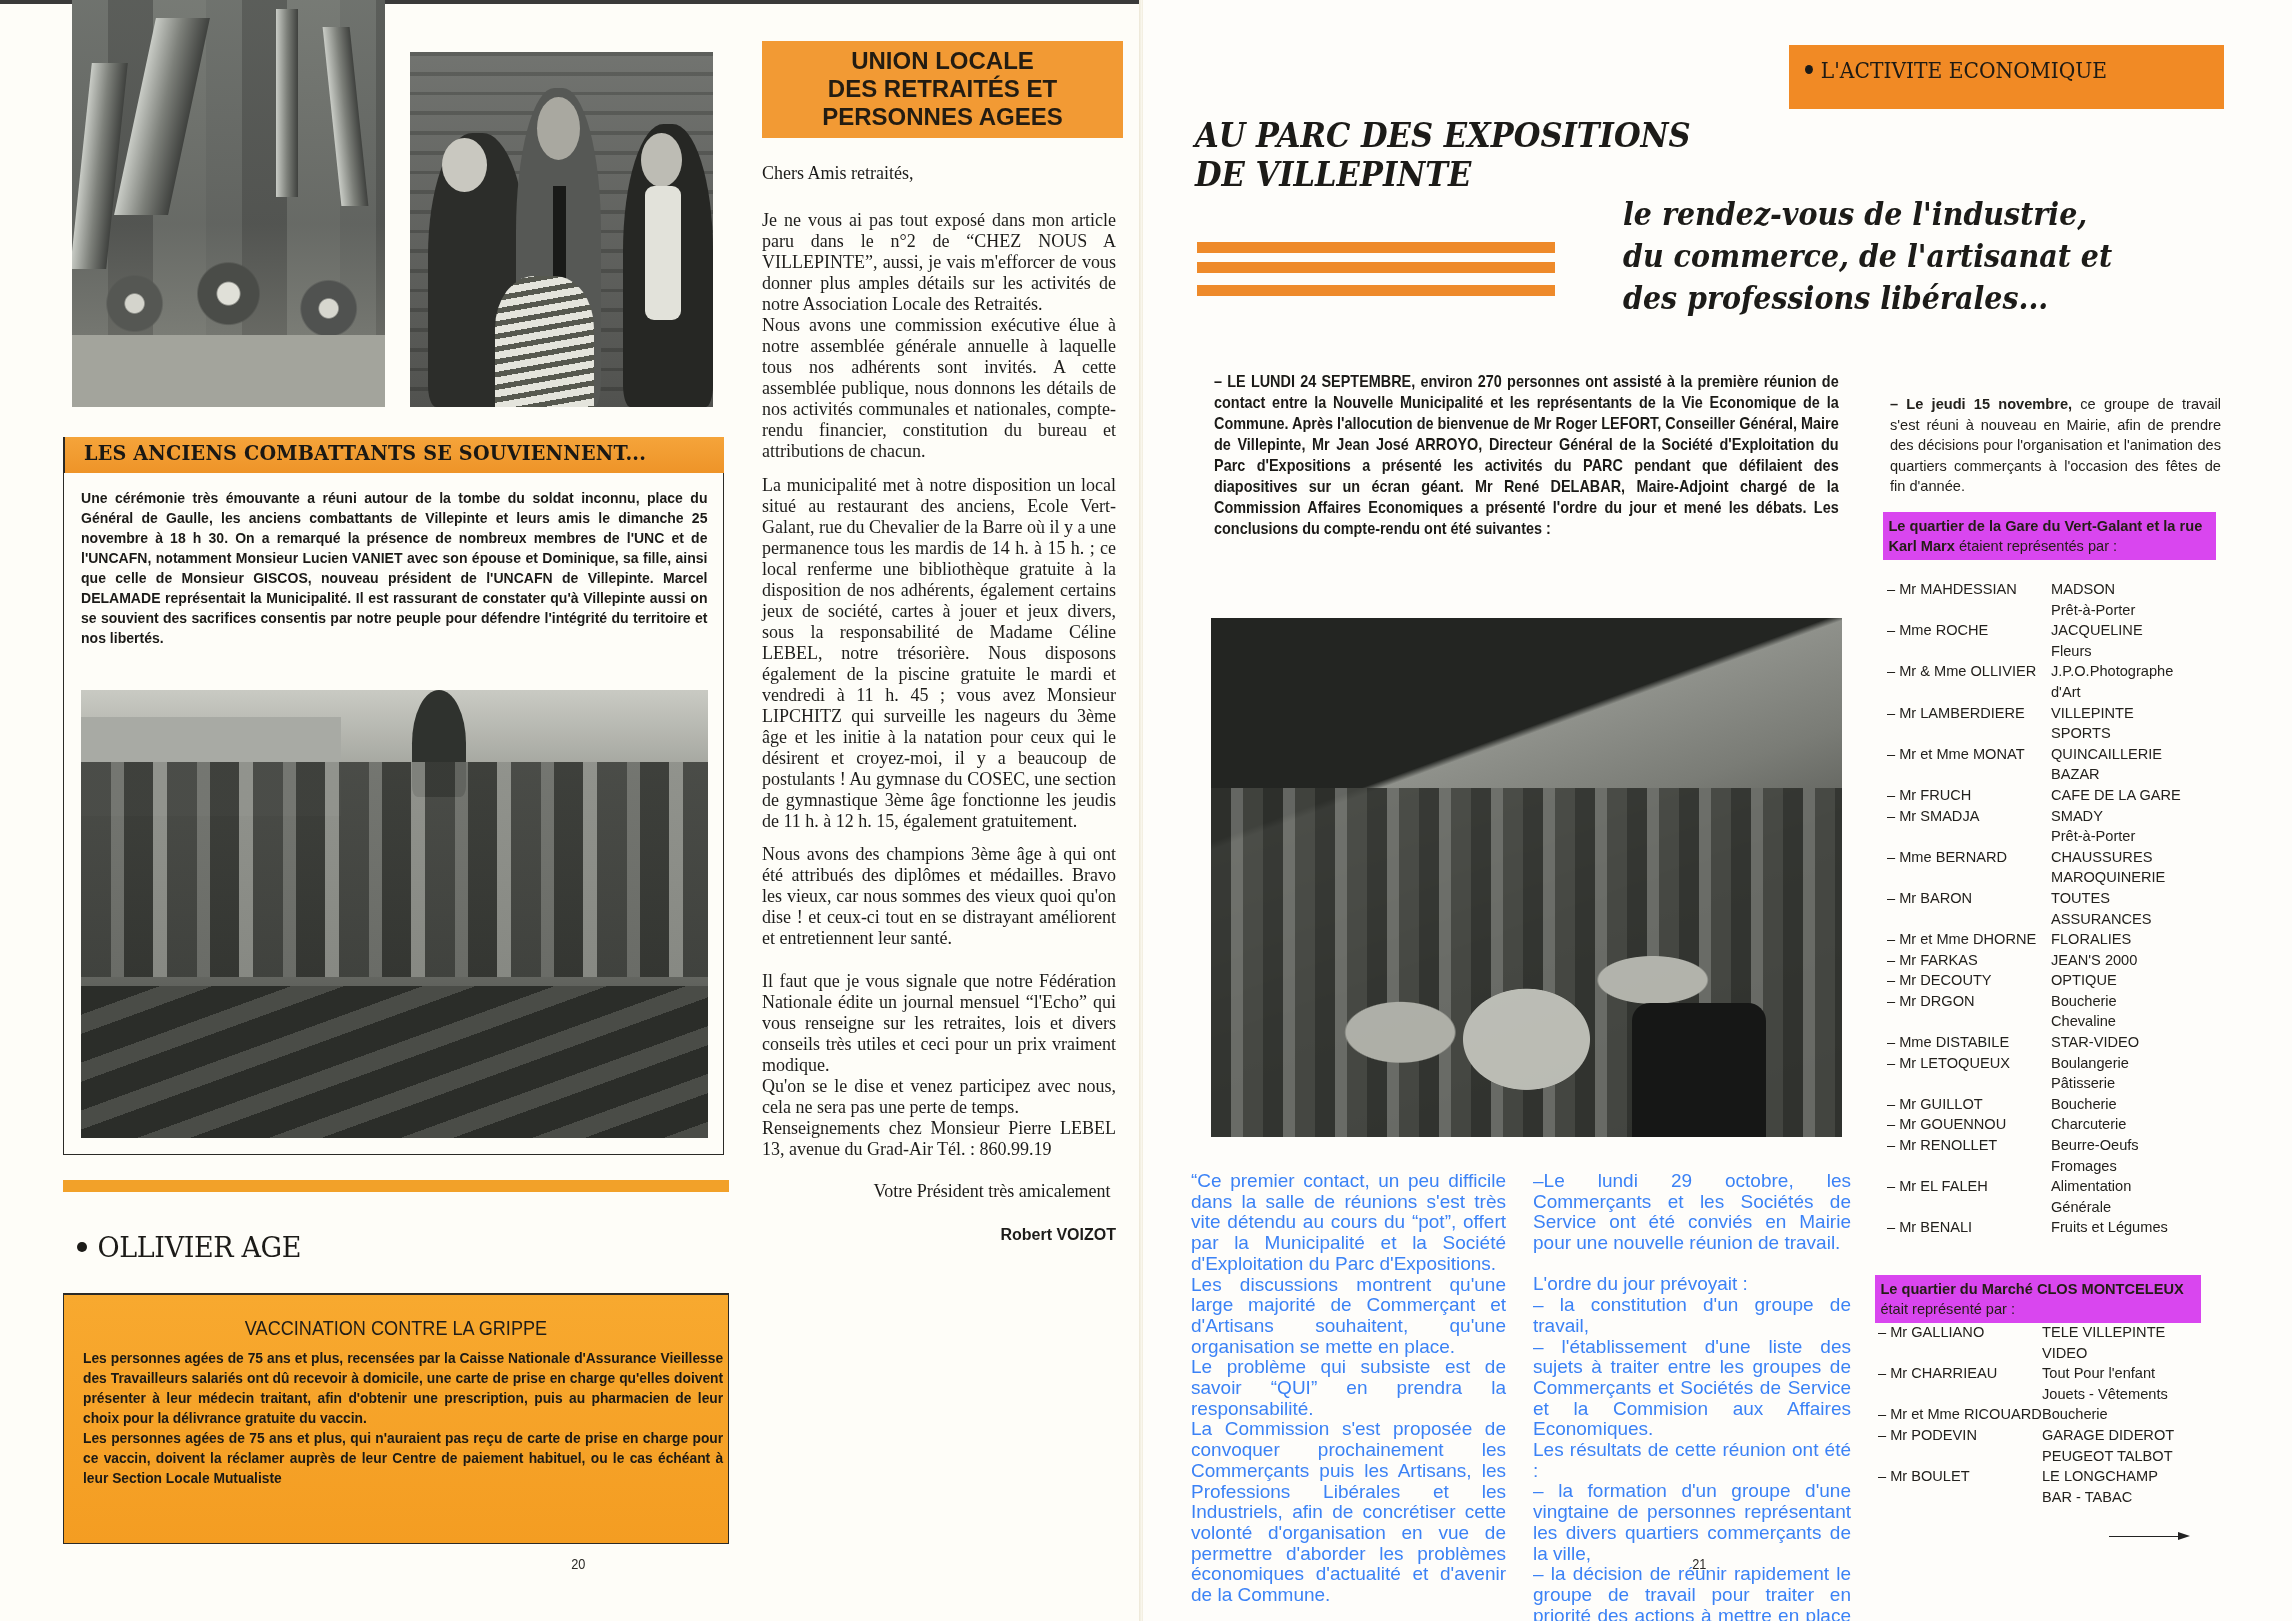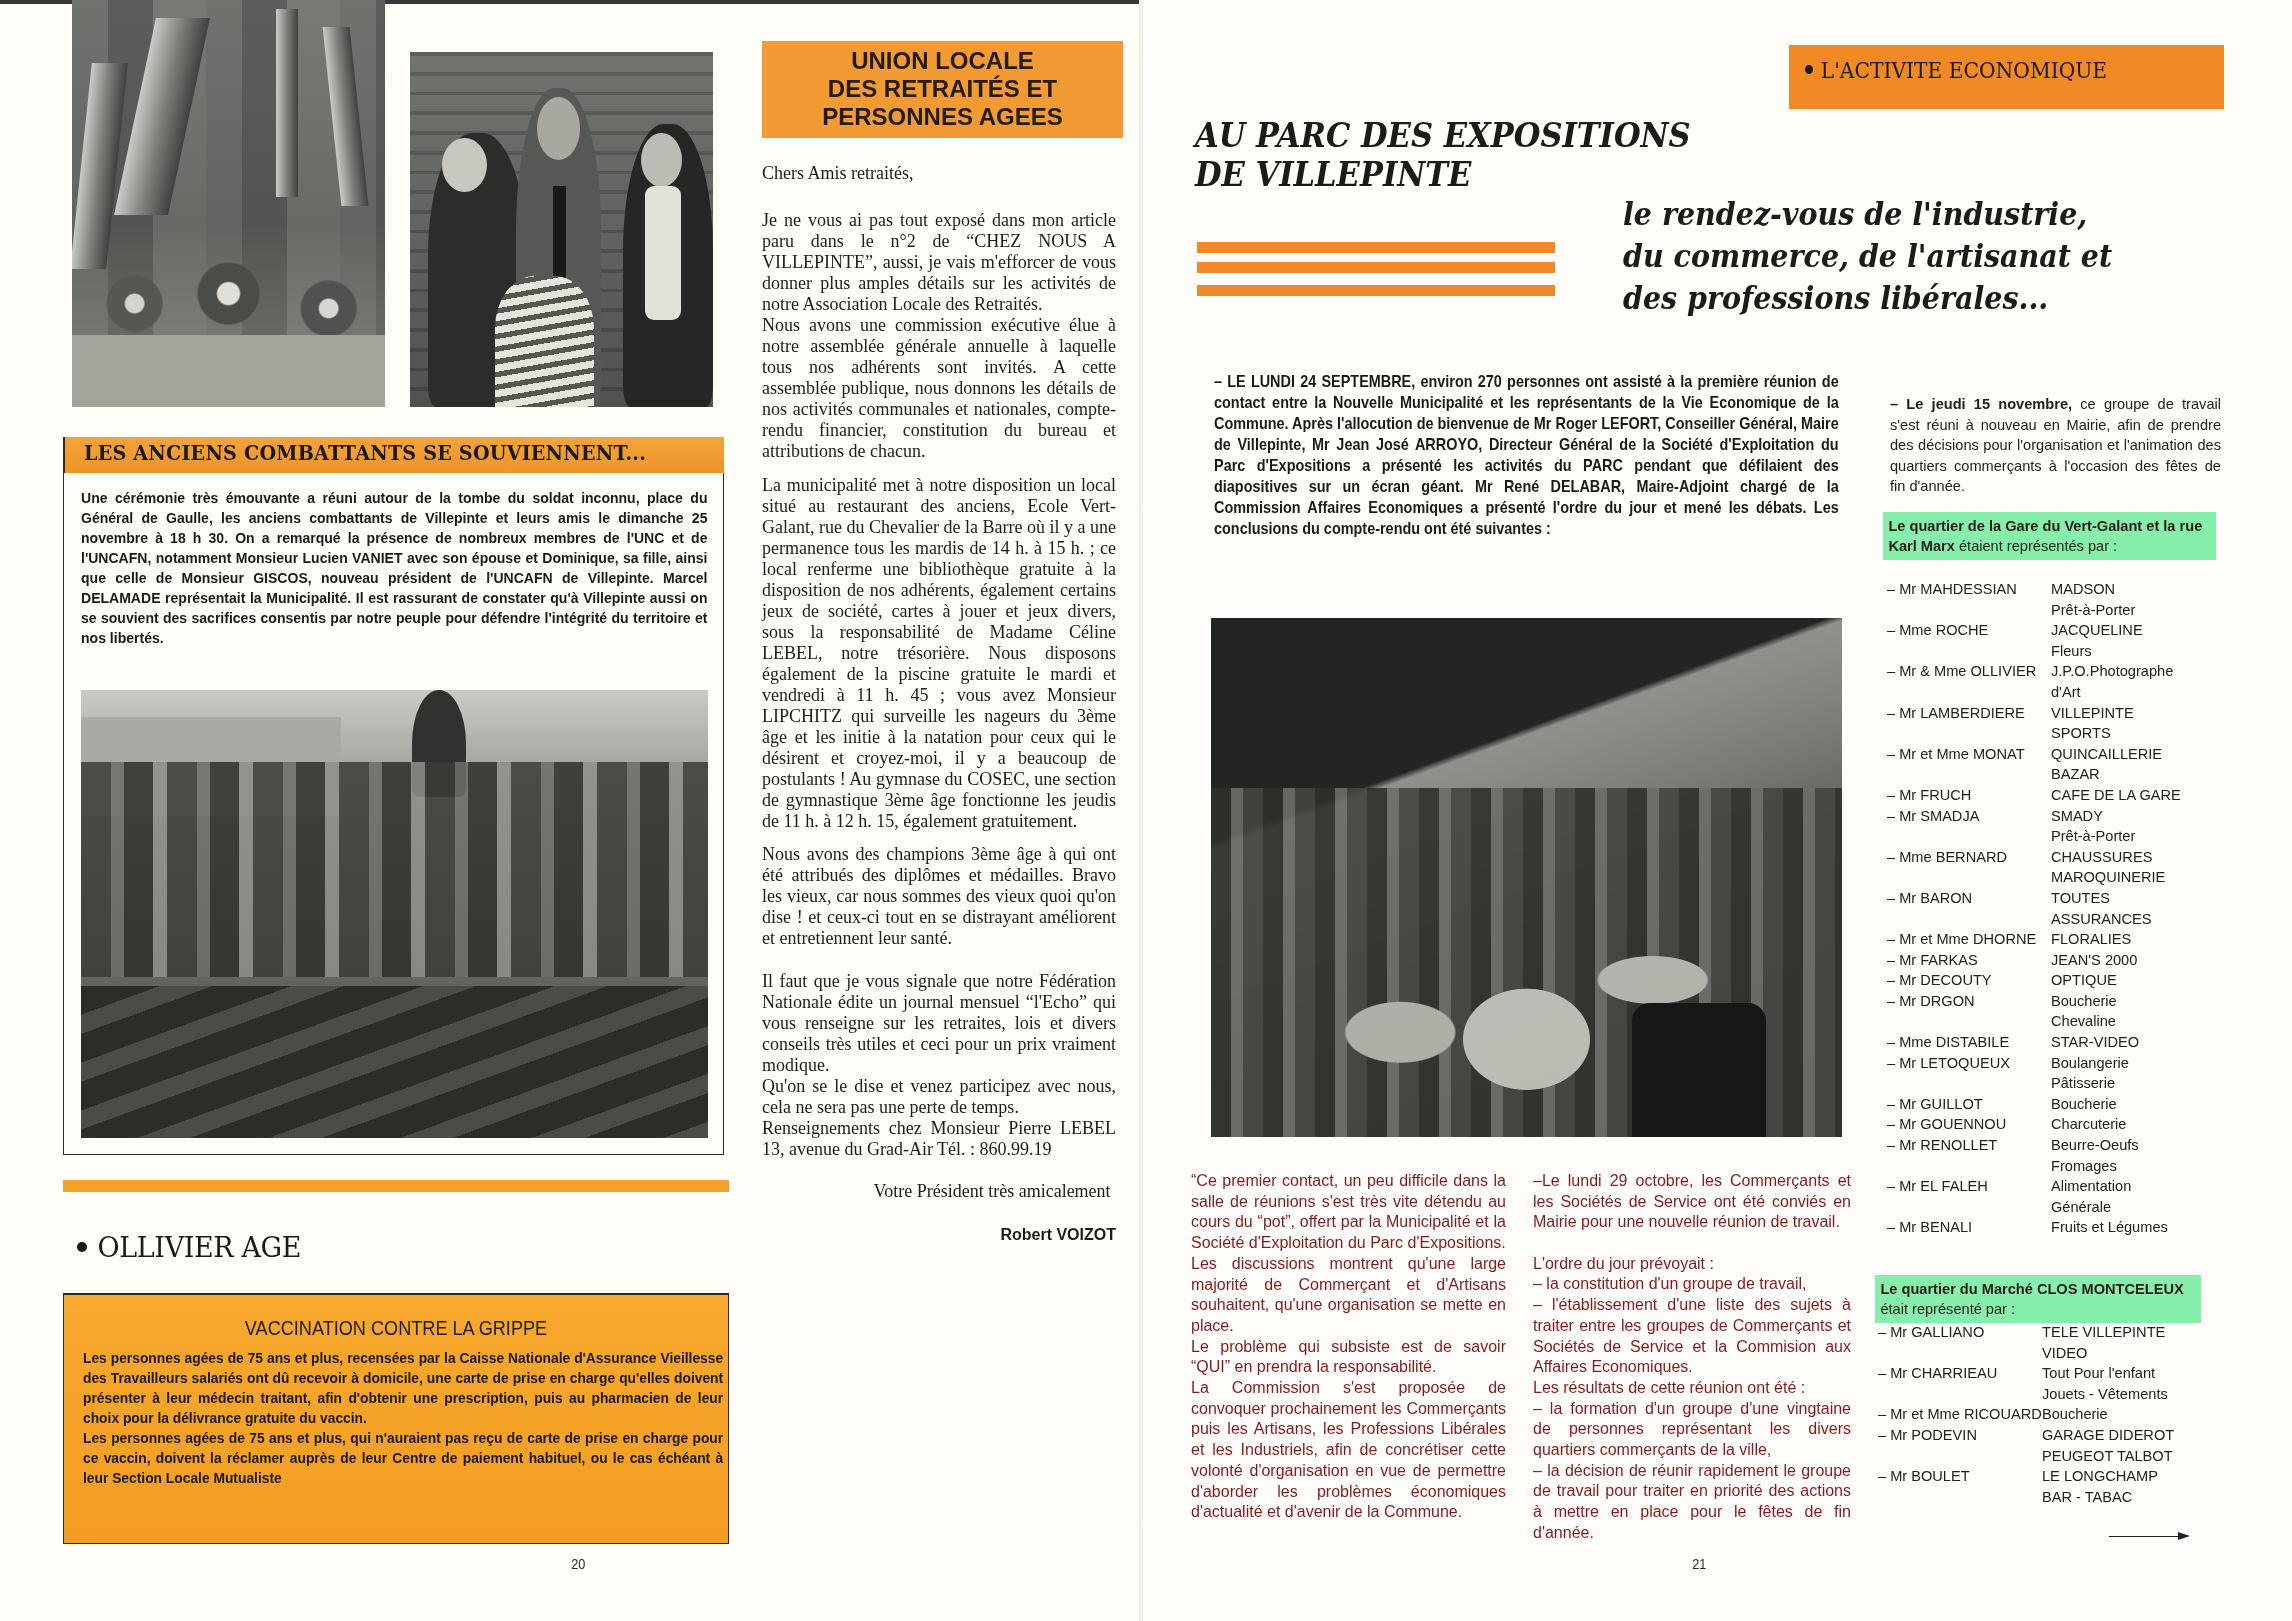--- a/index.html
+++ b/index.html
@@ -108,27 +108,27 @@
     transform: scaleX(0.88); transform-origin: left; }
   .main-title { position: absolute; left: 1195px; top: 116px; font-family: "DejaVu Serif", serif; font-weight: bold; font-style: italic;
     font-size: 34px; line-height: 39px; color: #1c1b18; white-space: nowrap; transform: scaleX(0.9); transform-origin: left; }
   .subtitle { position: absolute; left: 1623px; top: 193px; font-family: "DejaVu Serif", serif; font-weight: bold; font-style: italic;
     font-size: 31px; line-height: 42px; color: #1c1b18; white-space: nowrap; transform: scaleX(0.92); transform-origin: left; }
   .stripe { position: absolute; left: 1197px; width: 358px; height: 10.7px; background: #ee8a2a; }
 
   .intro-text { position: absolute; left: 1214px; top: 371px; width: 627px; font-size: 15.7px; font-weight: bold; line-height: 21px;
     text-align: justify; color: #1b1a17; transform: scaleX(0.92); transform-origin: left; width: 679px; }
 
-  .col-text { position: absolute; font-size: 16px; line-height: 20.7px; text-align: justify; color: #7f1d1d; }
+  .col-text { position: absolute; font-size: 19px; line-height: 20.7px; text-align: justify; color: #3b82f6; }
   .col-text p { margin: 0; }
   .col-text p.gap { margin-bottom: 20.6px; }
 
   .jeudi-text { position: absolute; left: 1890px; top: 394px; width: 331px; font-size: 14.6px; line-height: 20.6px; text-align: justify; color: #23211d; }
 
-  .quartier-banner { position: absolute; background: #86efac; padding: 3.6px 5.4px; font-size: 14.6px; line-height: 20.6px; color: #231d15; }
+  .quartier-banner { position: absolute; background: #d946ef; padding: 3.6px 5.4px; font-size: 14.6px; line-height: 20.6px; color: #231d15; }
   .quartier-banner b { font-weight: bold; }
 
   .roster { position: absolute; font-size: 14.6px; line-height: 20.6px; color: #23211d; }
   .roster .row { display: flex; }
   .roster .name { width: 164px; flex: none; white-space: nowrap; }
   .roster .biz { white-space: nowrap; }
 
   .arrow { position: absolute; left: 2109px; top: 1532px; width: 81px; height: 9px; }
   .arrow .line { position: absolute; left: 0; top: 3.6px; width: 70px; height: 1.8px; background: #222; }
   .arrow .head { position: absolute; right: 0; top: 0; width: 0; height: 0; border-left: 12.5px solid #222; border-top: 4.5px solid transparent; border-bottom: 4.5px solid transparent; }

